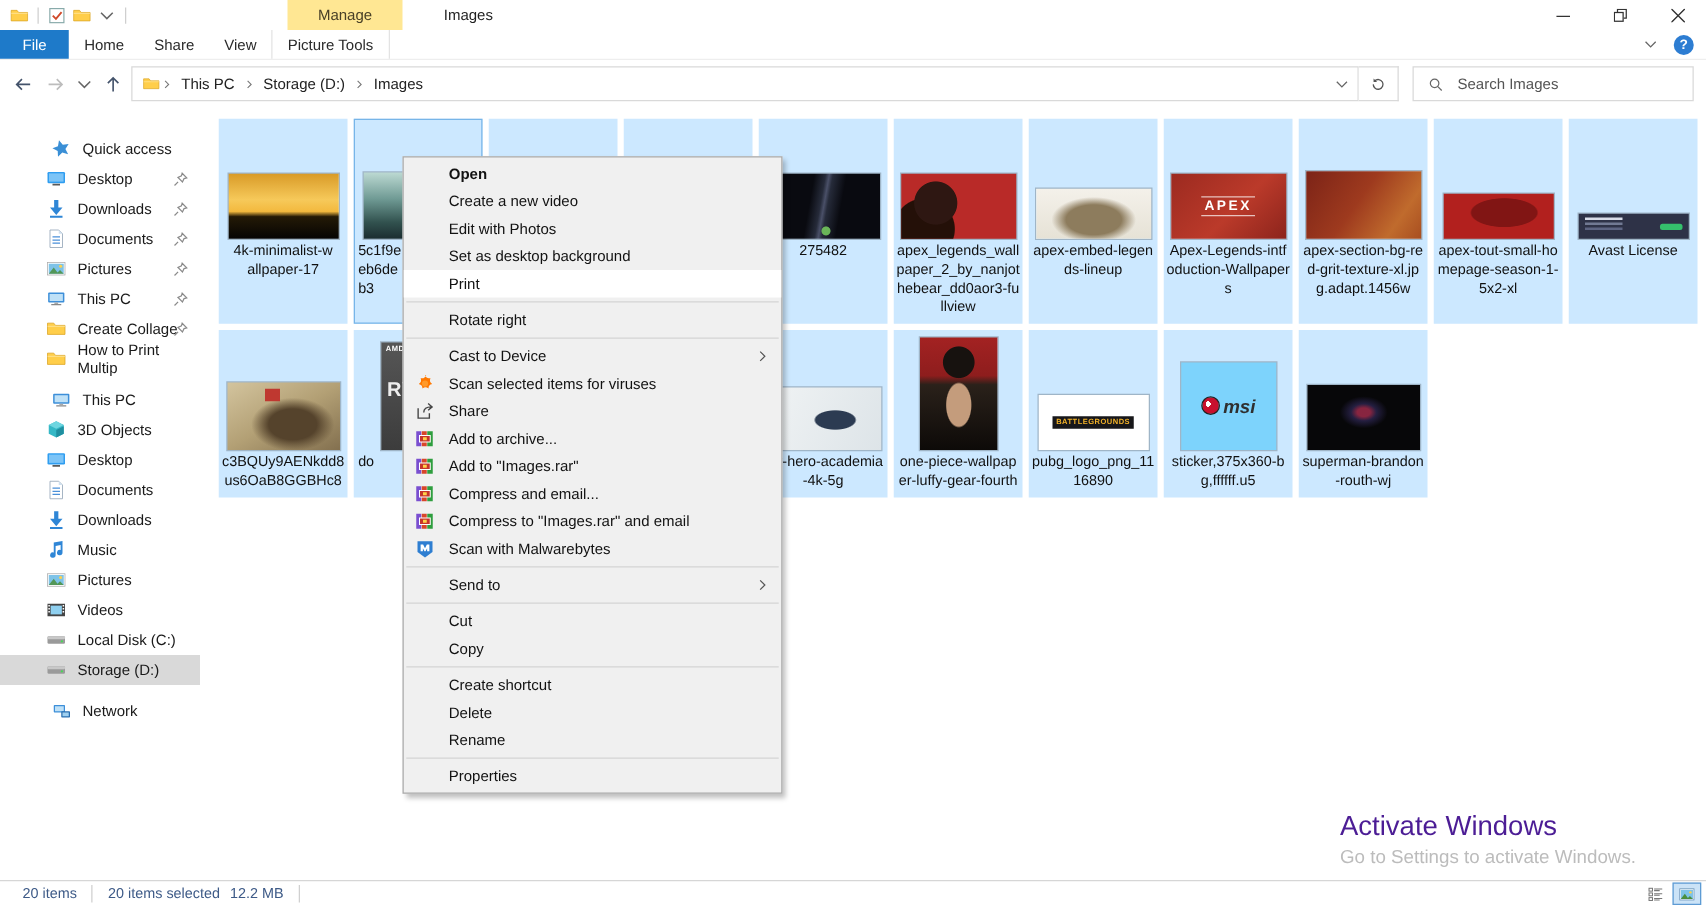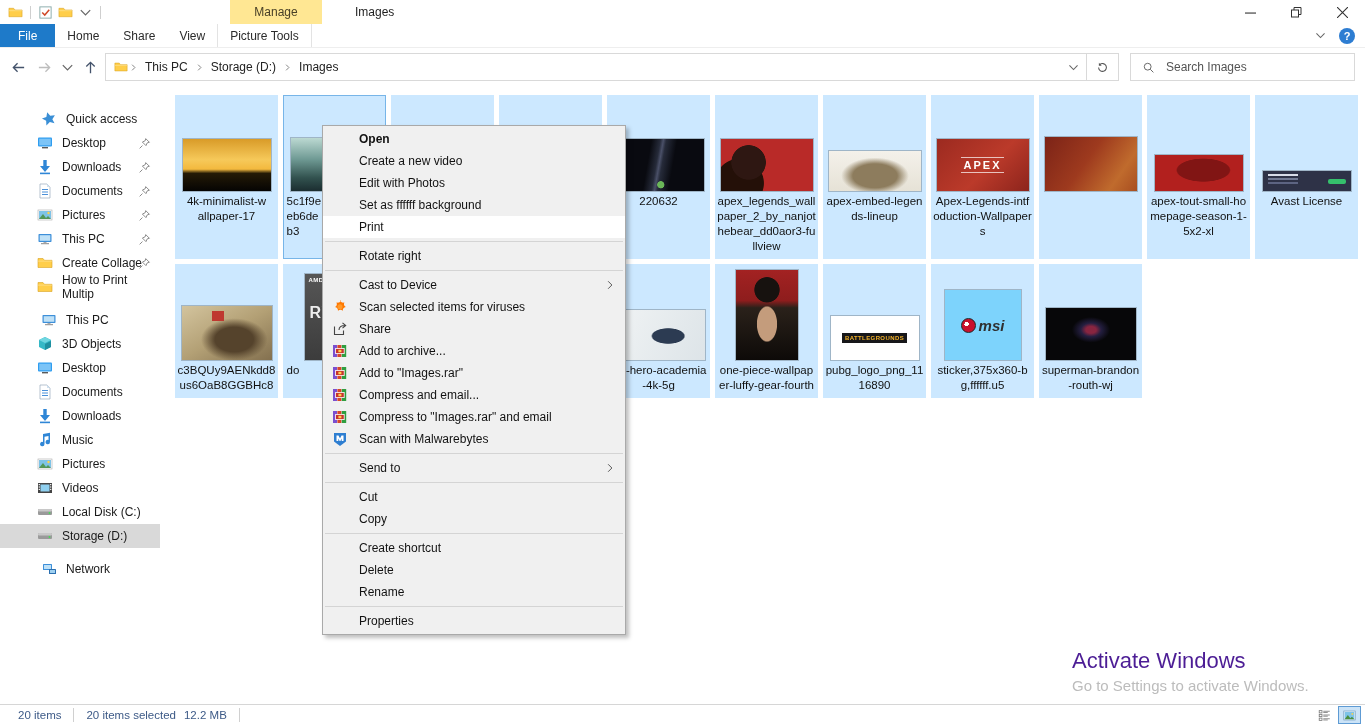--- a/index.html
+++ b/index.html
@@ -559,21 +559,21 @@
           <div class="label"></div>
         </div>
         <div class="tile">
           <div class="thumb-area"></div>
           <div class="label"></div>
         </div>
         <div class="tile">
           <div class="thumb-area">
             <div class="thumb th-milkyway" style="width: 90px; height: 52px;"></div>
           </div>
-          <div class="label">220632</div>
+          <div class="label">275482</div>
         </div>
         <div class="tile">
           <div class="thumb-area">
             <div class="thumb th-apexchar" style="width: 92px; height: 52px;"></div>
           </div>
           <div class="label">apex_legends_wallpaper_2_by_nanjothebear_dd0aor3-fullview</div>
         </div>
         <div class="tile">
           <div class="thumb-area">
             <div class="thumb th-lineup" style="width: 92px; height: 40px;"></div>
@@ -585,20 +585,21 @@
             <div class="thumb th-apexlogo" style="width: 92px; height: 52px;">
               <span class="th-text">APEX</span>
             </div>
           </div>
           <div class="label">Apex-Legends-intfoduction-Wallpapers</div>
         </div>
         <div class="tile">
           <div class="thumb-area">
             <div class="thumb th-grit" style="width: 92px; height: 54px;"></div>
           </div>
+          <div class="label">apex-section-bg-red-grit-texture-xl.jpg.adapt.1456w</div>
         </div>
         <div class="tile">
           <div class="thumb-area">
             <div class="thumb th-skull" style="width: 88px; height: 36px;"></div>
           </div>
           <div class="label">apex-tout-small-homepage-season-1-5x2-xl</div>
         </div>
         <div class="tile">
           <div class="thumb-area">
             <div class="thumb th-avast" style="width: 88px; height: 20px;"></div>
@@ -670,21 +671,21 @@
     <div class="ctx-item bold">
       <span>Open</span>
     </div>
     <div class="ctx-item">
       <span>Create a new video</span>
     </div>
     <div class="ctx-item">
       <span>Edit with Photos</span>
     </div>
     <div class="ctx-item">
-      <span>Set as ffffff background</span>
+      <span>Set as desktop background</span>
     </div>
     <div class="ctx-item hl">
       <span>Print</span>
     </div>
     <div class="ctx-sep"></div>
     <div class="ctx-item">
       <span>Rotate right</span>
     </div>
     <div class="ctx-sep"></div>
     <div class="ctx-item">

